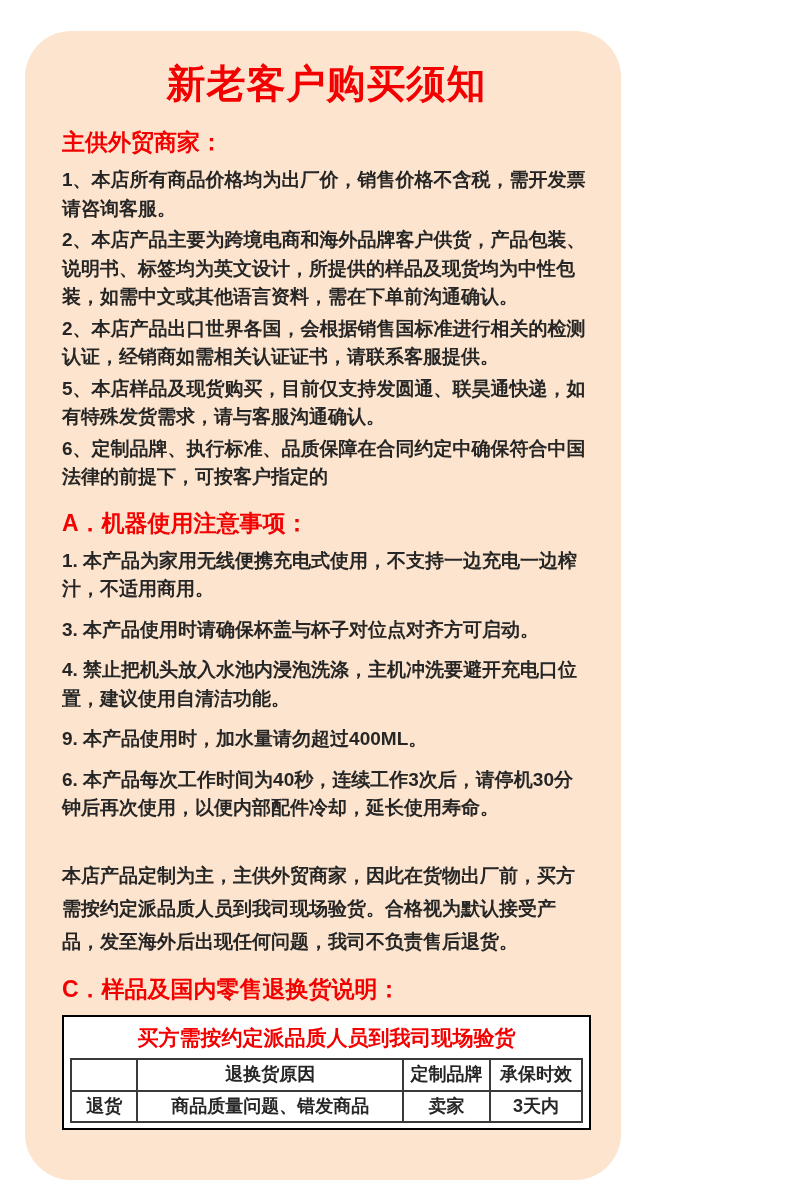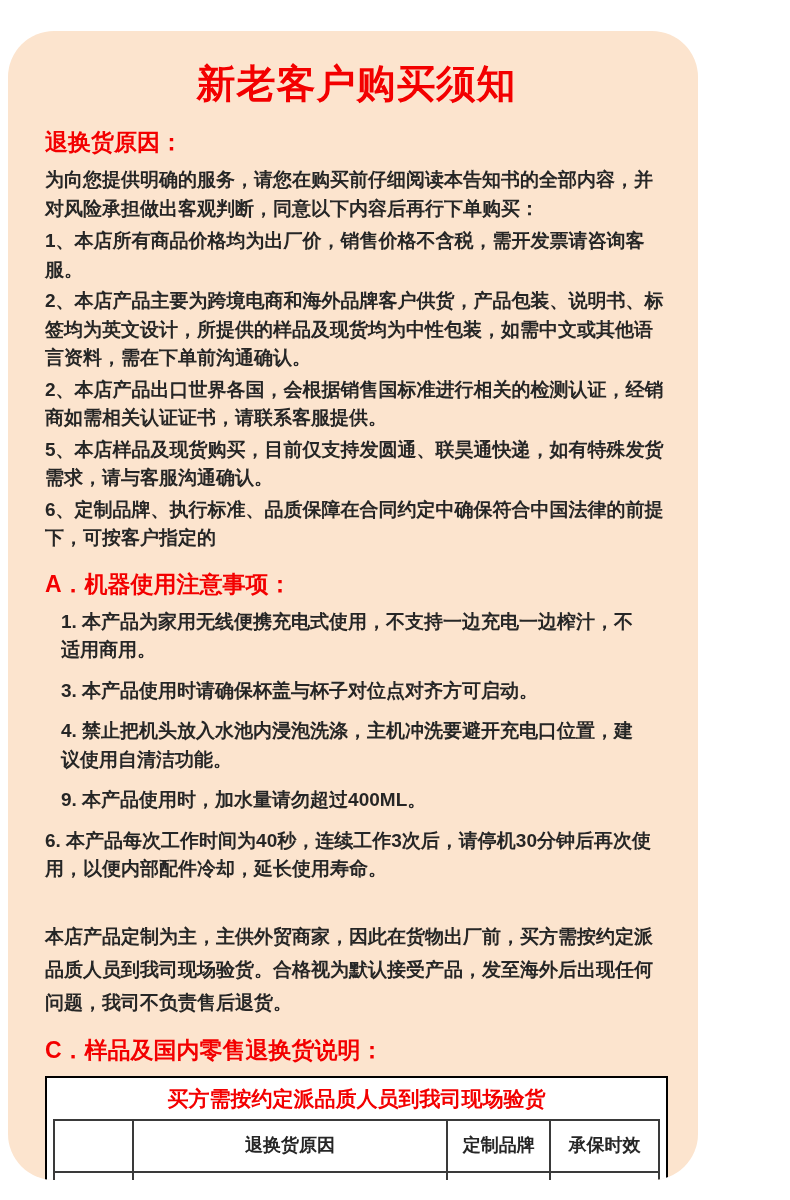--- a/index.html
+++ b/index.html
@@ -13,22 +13,22 @@
   html,body{margin:0;padding:0;}
   body{
     width:790px;height:1200px;
     background:var(--page-bg);
     font-family:"Liberation Sans","DejaVu Sans",sans-serif;
     color:var(--body-text);
     position:relative;
   }
   .card{
     position:absolute;
-    left:8px;top:31px;
-    width:690px;height:1149px;
+    left:25px;top:31px;
+    width:596px;height:1149px;
     background:var(--card-bg);
     border-radius:46px;
     padding:24px 30px 20px 37px;
     overflow:hidden;
   }
   .page-title{
     margin:2px 0 12px;
     text-align:center;
     font-size:39px;
     font-weight:bold;
@@ -41,21 +41,21 @@
     font-weight:bold;
     color:var(--accent);
   }
   .body-text{
     margin:0 0 4px;
     font-size:19px;
     line-height:1.5;
     font-weight:600;
   }
   .intro-item{margin:0 0 3px;}
-  .a-item{margin:0 16px 12px;}
+  .a-item{margin:0 0 12px;}
   .b-body{line-height:1.75;margin-top:36px;}
   .table-box{
     background:#ffffff;
     border:2px solid #000;
     margin:10px 0 2px;
     padding:2px 6px 5px;
   }
   .table-title{
     color:var(--accent);
     font-size:21px;
@@ -67,38 +67,37 @@
     width:100%;
     border-collapse:collapse;
     table-layout:fixed;
   }
   table.policy td{
     border:2px solid var(--table-border);
     text-align:center;
     vertical-align:middle;
     font-size:18px;
     font-weight:600;
-    padding:13px 2px;
+    padding:3px 2px;
     line-height:1.3;
     height:28px;
   }
   .col-type{width:13%;}
   .col-reason{width:52%;}
   .col-freight{width:17%;}
   .col-period{width:18%;}
 </style>
 </head>
 <body>
 
 <div class="card">
 
   <h1 class="page-title">新老客户购买须知</h1>
 
-  <h2 class="sec-heading">退换货原因：</h2>
-  <p class="body-text">为向您提供明确的服务，请您在购买前仔细阅读本告知书的全部内容，并对风险承担做出客观判断，同意以下内容后再行下单购买：</p>
+  <h2 class="sec-heading">主供外贸商家：</h2>
   <p class="body-text intro-item">1、本店所有商品价格均为出厂价，销售价格不含税，需开发票请咨询客服。</p>
   <p class="body-text intro-item">2、本店产品主要为跨境电商和海外品牌客户供货，产品包装、说明书、标签均为英文设计，所提供的样品及现货均为中性包装，如需中文或其他语言资料，需在下单前沟通确认。</p>
   <p class="body-text intro-item">2、本店产品出口世界各国，会根据销售国标准进行相关的检测认证，经销商如需相关认证证书，请联系客服提供。</p>
   <p class="body-text intro-item">5、本店样品及现货购买，目前仅支持发圆通、联昊通快递，如有特殊发货需求，请与客服沟通确认。</p>
   <p class="body-text intro-item">6、定制品牌、执行标准、品质保障在合同约定中确保符合中国法律的前提下，可按客户指定的</p>
 
   <h2 class="sec-heading">A．机器使用注意事项：</h2>
   <p class="body-text a-item">1. 本产品为家用无线便携充电式使用，不支持一边充电一边榨汁，不适用商用。</p>
   <p class="body-text a-item">3. 本产品使用时请确保杯盖与杯子对位点对齐方可启动。</p>
   <p class="body-text a-item">4. 禁止把机头放入水池内浸泡洗涤，主机冲洗要避开充电口位置，建议使用自清洁功能。</p>

